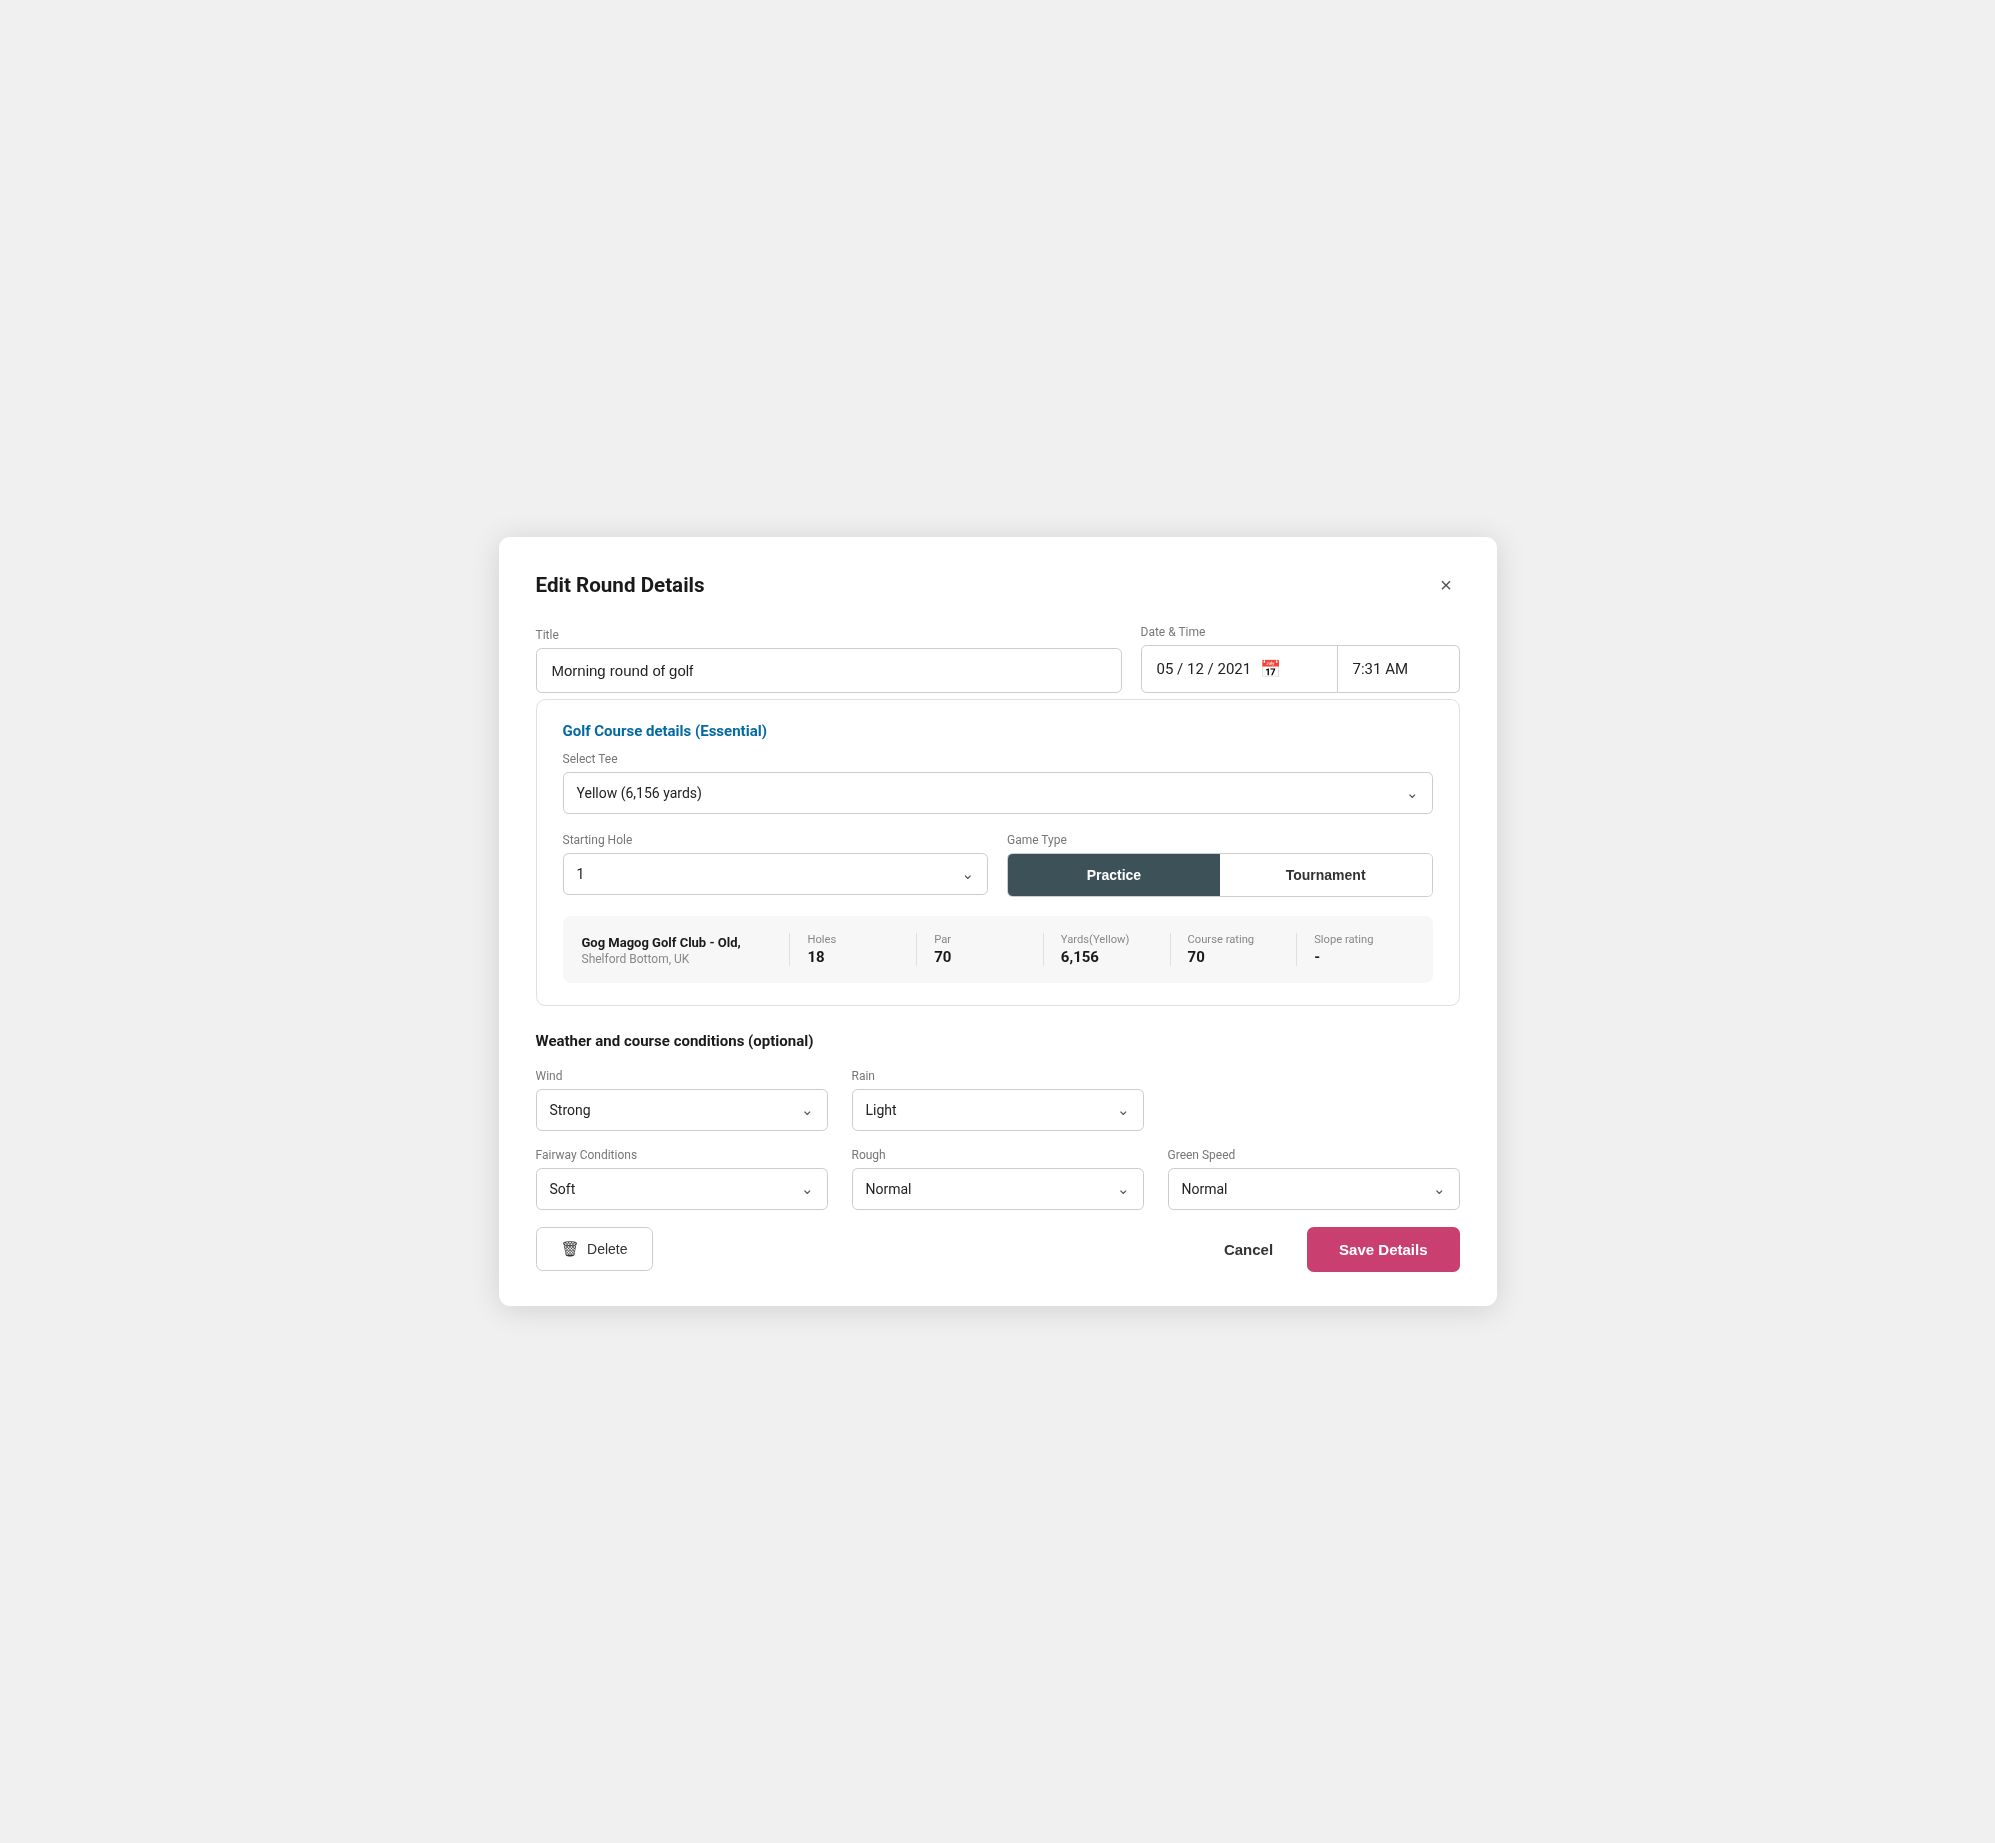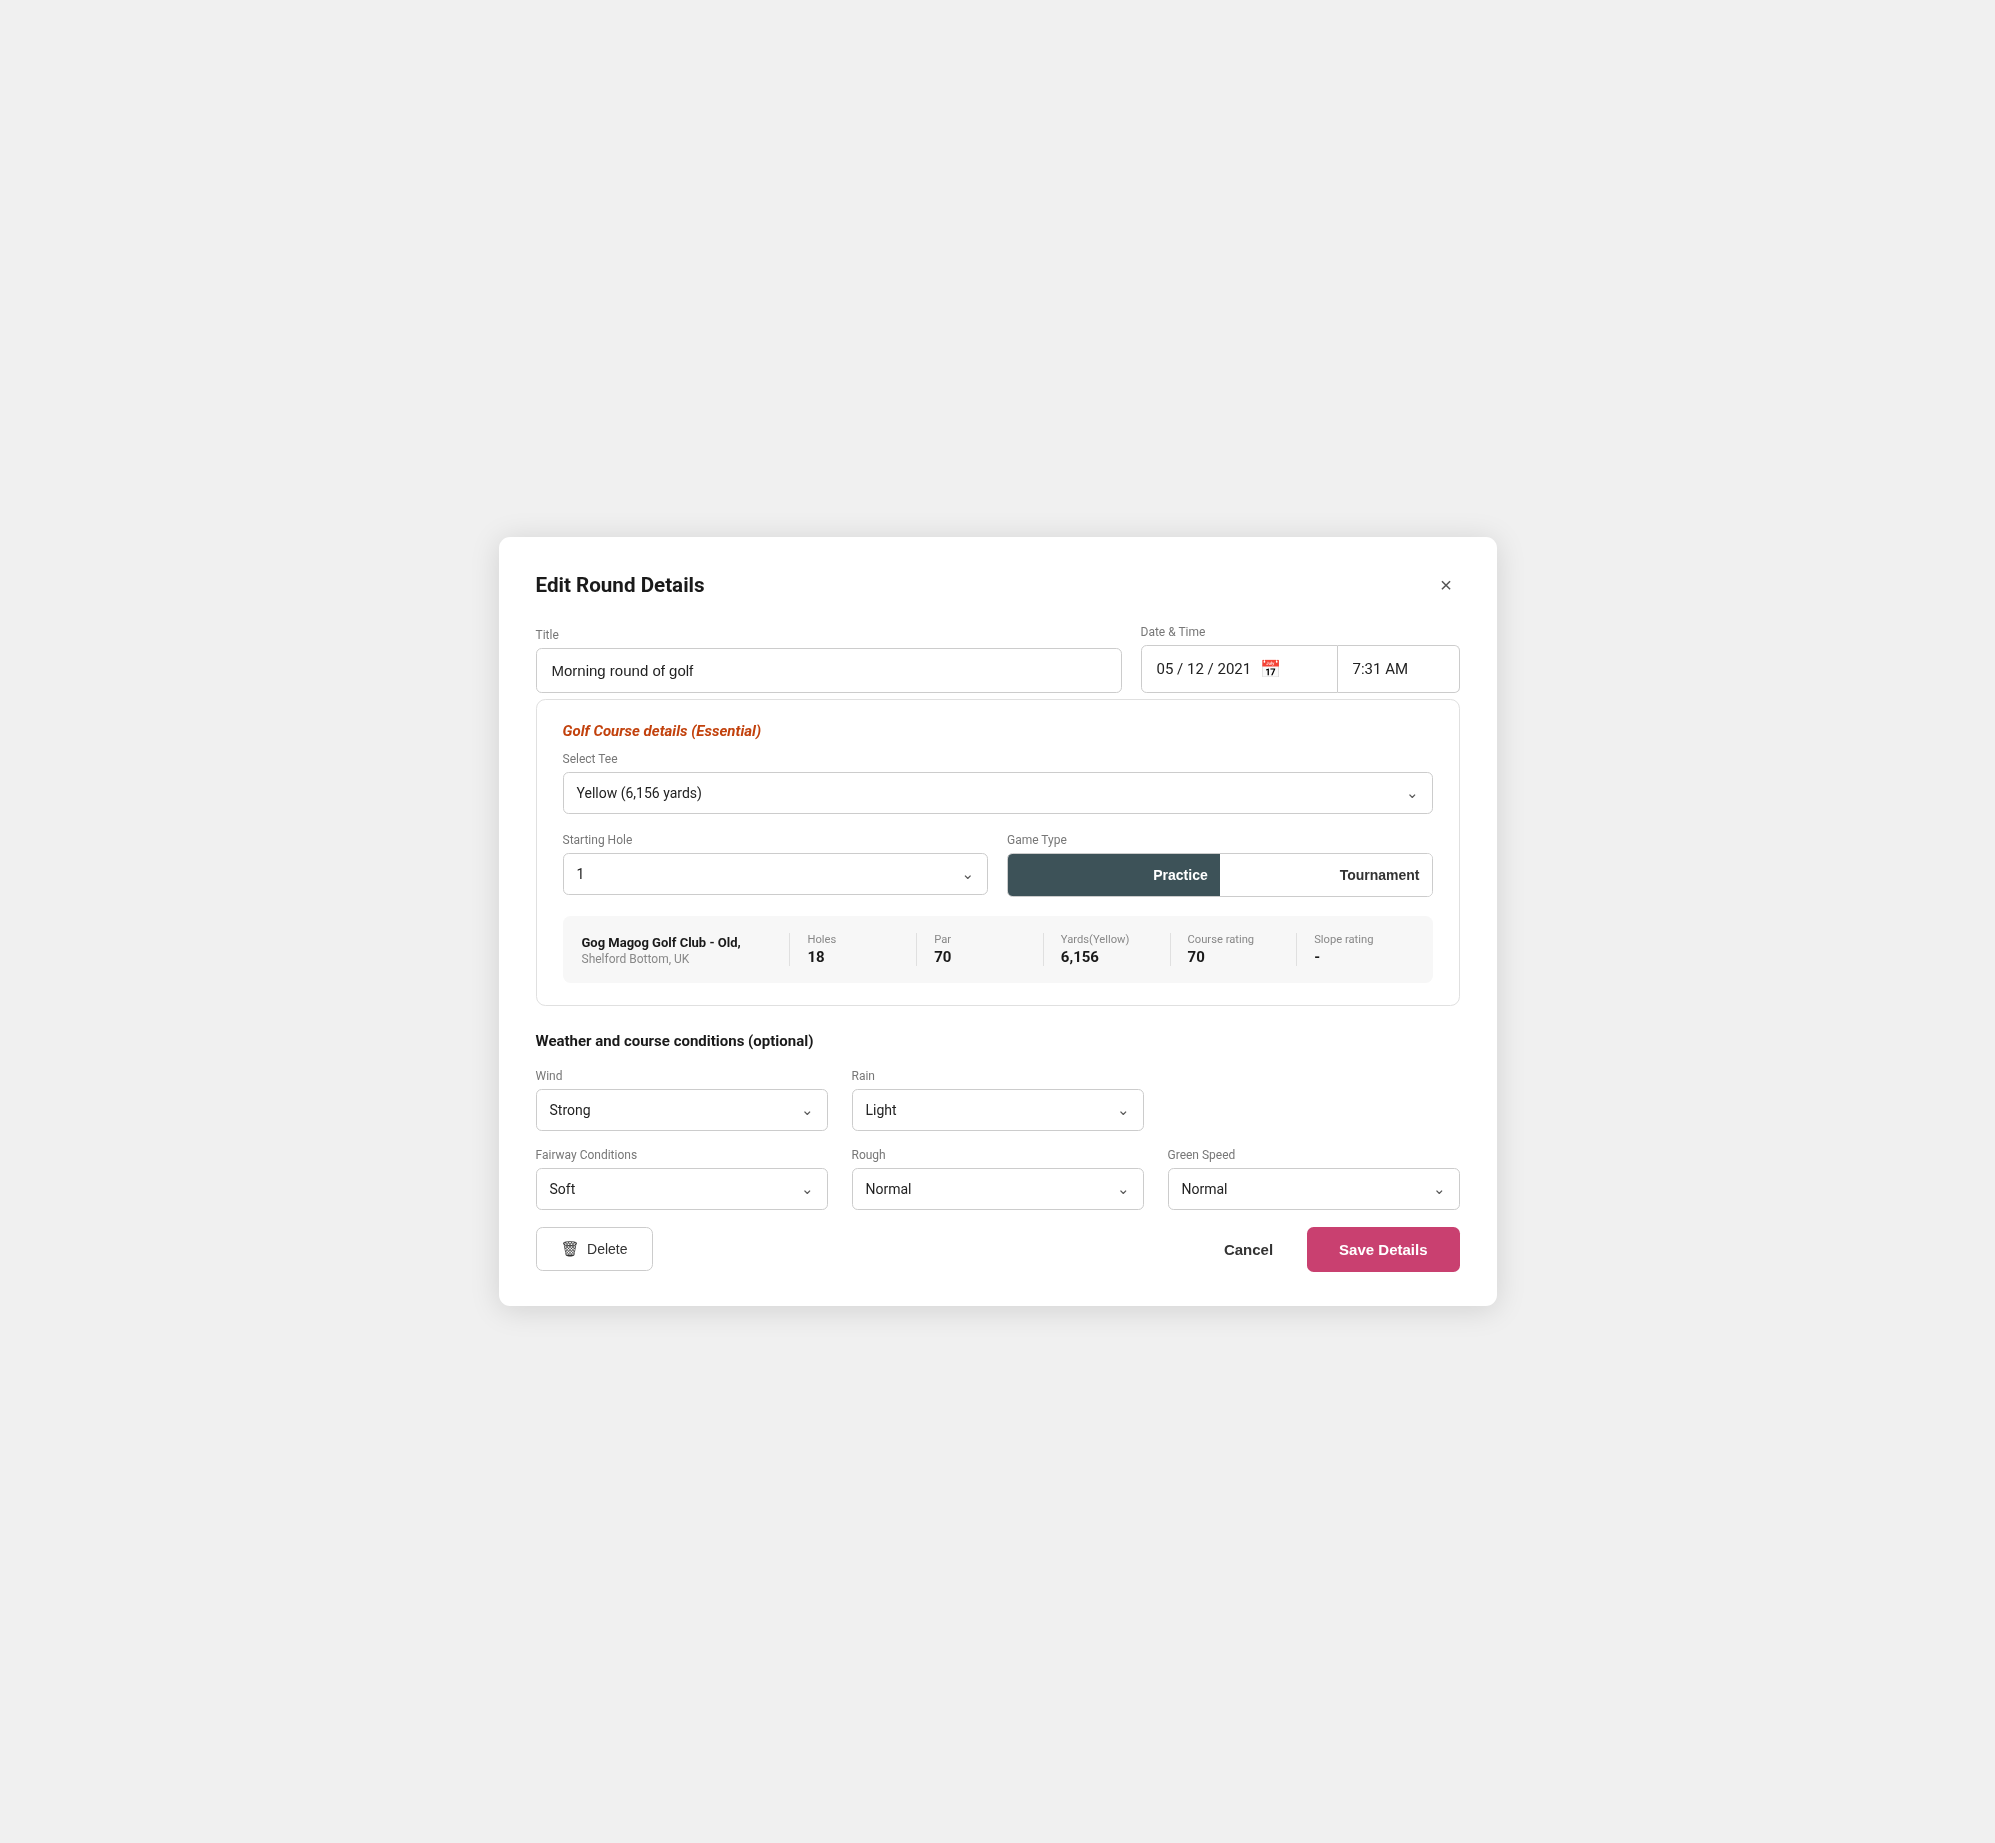--- a/index.html
+++ b/index.html
@@ -104,23 +104,22 @@
     }
     .section-box {
       border: 1.4px solid #e0e0e0;
       border-radius: 9.4px;
       padding: 22.5px 26px;
       margin-bottom: 26px;
     }
     .section-title {
       font-size: 15px;
       font-weight: 700;
-      color: #c2410c;
+      color: #0369a1;
       margin-bottom: 12px;
-      font-style: italic;
     }
     .two-col {
       display: flex;
       gap: 19px;
       margin-bottom: 19px;
     }
     .col-half {
       flex: 1;
     }
     .search-input-wrap {
@@ -169,21 +168,21 @@
     }
     .game-type-toggle {
       display: flex;
       border: 1.4px solid #ccc;
       border-radius: 5.6px;
       overflow: hidden;
     }
     .toggle-btn {
       flex: 1;
       padding: 13px 12px;
-      text-align: right;
+      text-align: center;
       font-size: 14px;
       font-weight: 600;
       cursor: pointer;
       border: none;
       outline: none;
     }
     .toggle-btn.active {
       background: #3d5258;
       color: #fff;
     }

